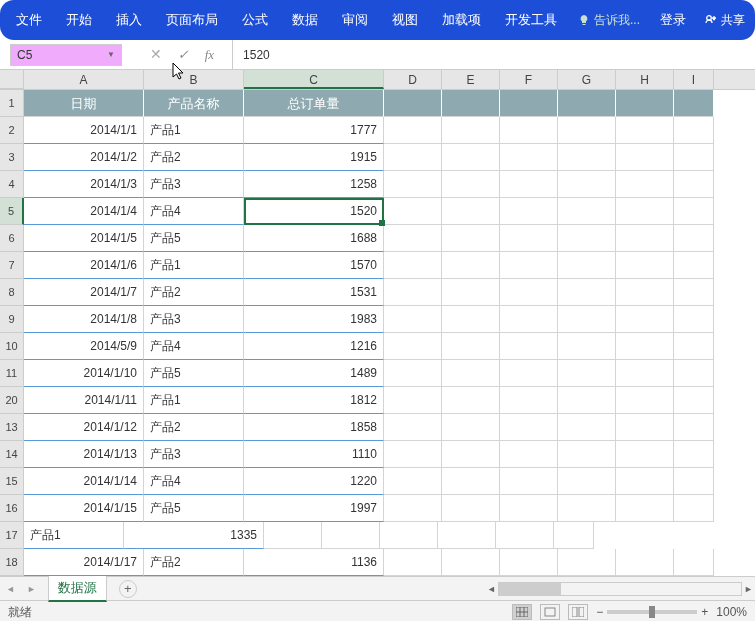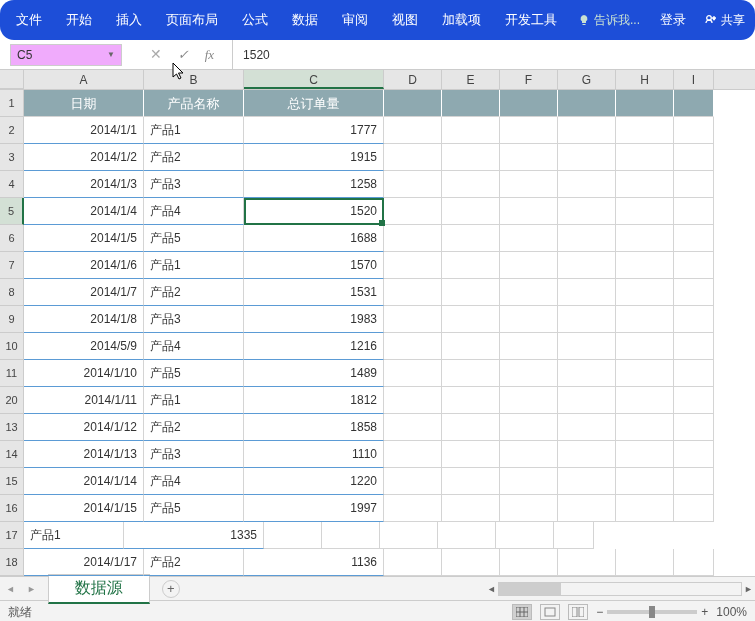--- a/index.html
+++ b/index.html
@@ -39,21 +39,21 @@
 .dr .cell { border-bottom: 1px solid #5b9bd5; }
 .c-a { text-align: right; } .c-b { text-align: left; } .c-c { text-align: right; }
 
 .selbox { position: absolute; border: 2px solid #217346; pointer-events: none; }
 .selbox::after { content: ""; position: absolute; right: -3px; bottom: -3px; width: 6px; height: 6px; background: #217346; }
 
 .cursor-arrow { position: absolute; pointer-events: none; z-index: 100; }
 
 .tabs { height: 24px; border-top: 1px solid #ccc; display: flex; align-items: center; background: #f3f3f3; }
 .tabs .navtri { padding: 0 6px; color: #999; font-size: 9px; }
-.sheet { padding: 3px 26px; background: #fff; border: 1px solid #ccc; border-bottom: 2px solid #217346; color: #217346; font-size: 16px; margin-left: 6px; }
+.sheet { padding: 3px 9px; background: #fff; border: 1px solid #ccc; border-bottom: 2px solid #217346; color: #217346; font-size: 13px; margin-left: 6px; }
 .addsheet { width: 18px; height: 18px; border: 1px solid #ccc; border-radius: 50%; text-align: center; line-height: 15px; margin-left: 12px; color: #666; font-size: 13px; }
 .tabs .hscroll { margin-left: auto; width: 270px; display: flex; align-items: center; }
 .tabs .hscroll .tri { font-size: 9px; color: #666; padding: 0 2px; }
 .tabs .hscroll .track { flex: 1; height: 14px; background: #f3f3f3; border: 1px solid #ccc; position: relative; }
 .tabs .hscroll .thumb { position: absolute; left: 0; top: 0; height: 12px; width: 62px; background: #cdcdcd; }
 
 .status { height: 23px; border-top: 1px solid #ccc; display: flex; align-items: center; padding: 0 8px; background: #f3f3f3; font-size: 12px; color: #555; }
 .status .right { margin-left: auto; display: flex; align-items: center; gap: 8px; }
 .viewbtn { width: 20px; height: 16px; border: 1px solid #bbb; display: flex; align-items: center; justify-content: center; }
 .viewbtn.active { background: #d0d0d0; }

